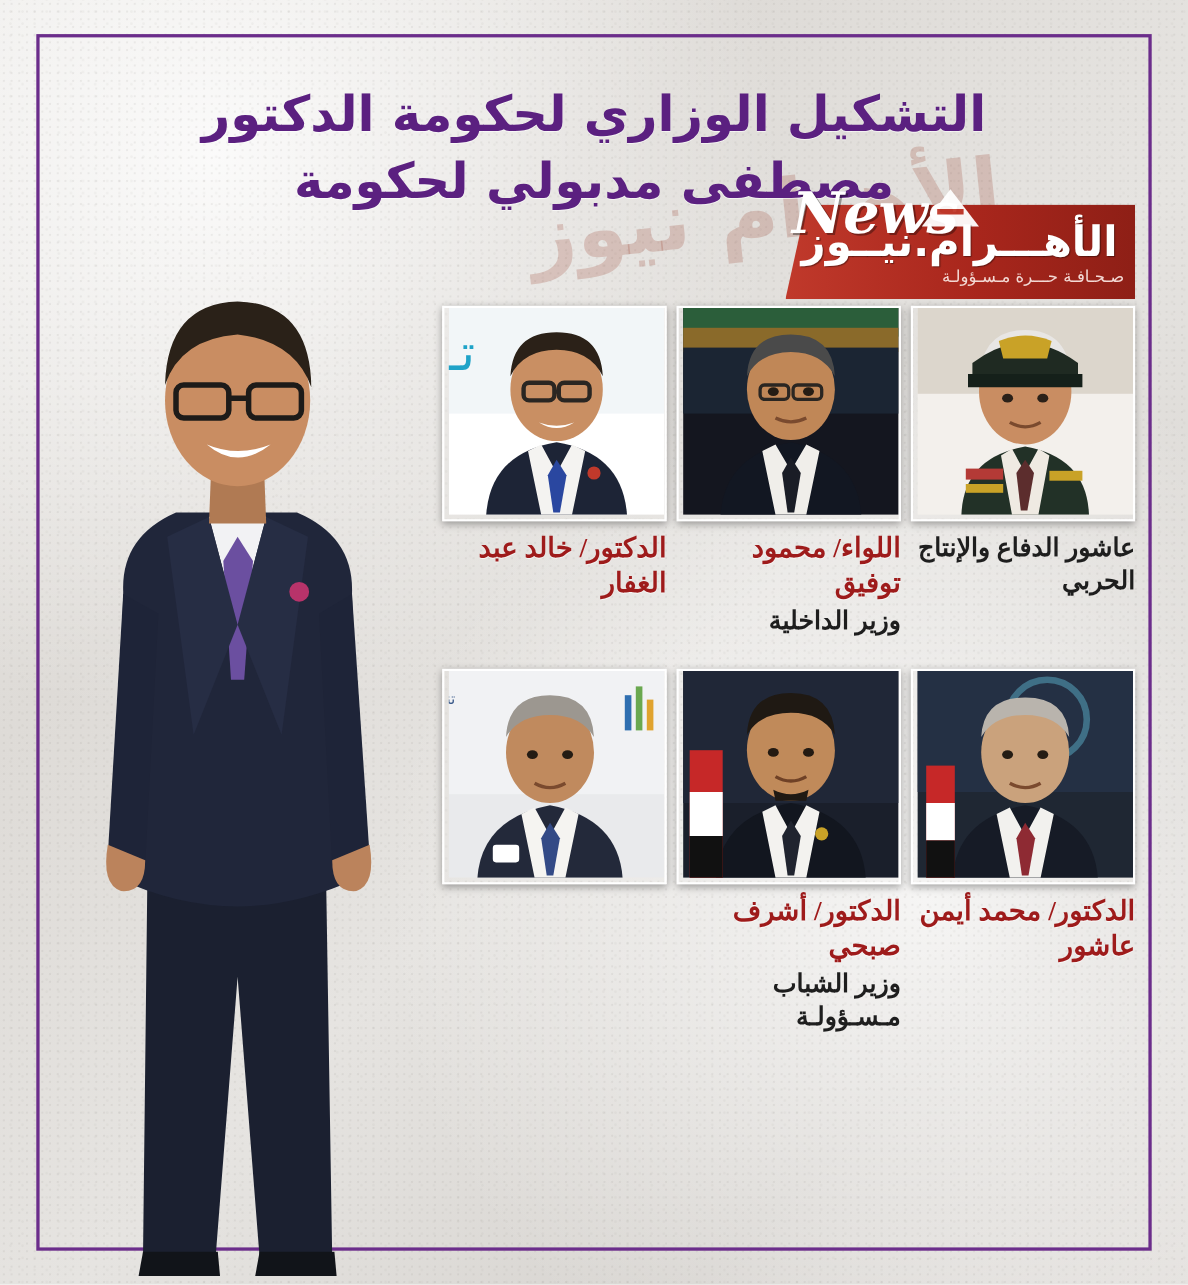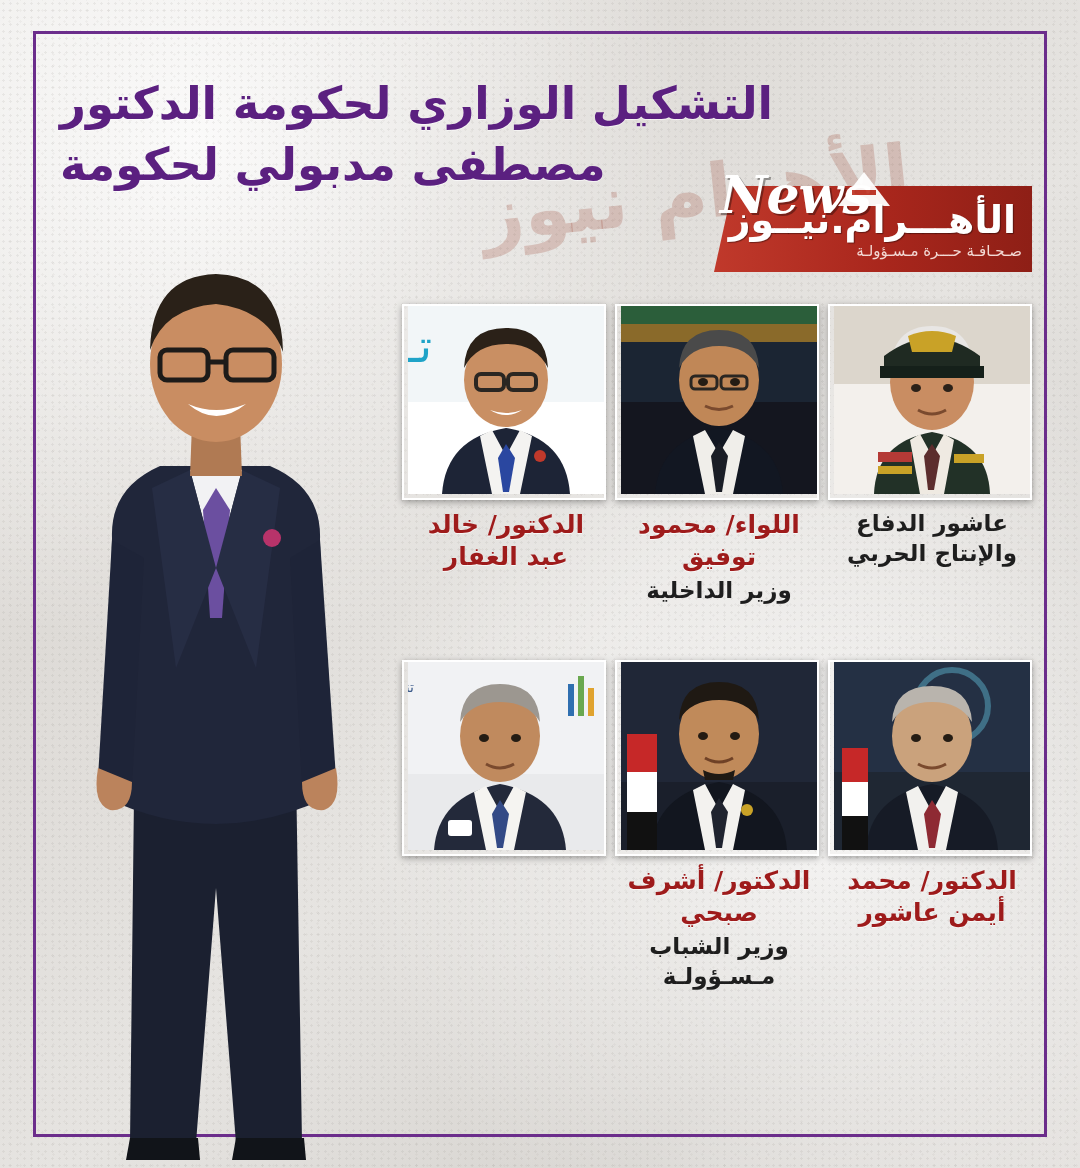--- a/index.html
+++ b/index.html
@@ -46,21 +46,21 @@
     border: 3px solid #6b2d8b;
     pointer-events: none;
   }
 
   
   .title-block {
     position: absolute;
     top: 74px;
     right: 60px;
     left: 60px;
-    text-align: left;
+    text-align: center;
     z-index: 6;
   }
   .title-line {
     font-family: "DejaVu Sans", "Liberation Sans", sans-serif;
     font-weight: bold;
     font-size: 45px;
     line-height: 1.35;
     color: #5b2080;
     letter-spacing: 0px;
     text-shadow: 0 1px 0 rgba(255,255,255,0.6);
@@ -172,28 +172,28 @@
     width: 200px;
     margin-bottom: 22px;
   }
   .photo {
     width: 200px;
     height: 192px;
     border: 2px solid #ffffff;
     box-shadow: 0 2px 7px rgba(0,0,0,0.35);
     overflow: hidden;
     position: relative;
-    margin-top: 26px;
   }
   .photo svg { display: block; }
 
   .caption {
     margin-top: 9px;
-    text-align: center;
+    text-align: right;
     line-height: 1.28;
+    font-family: Liberation Serif, serif;
   }
   .cap-name {
     font-size: 25px;
     font-weight: bold;
     color: #9e1b1b;
     text-shadow: 0 1px 0 rgba(255,255,255,0.65);
   }
   .cap-role {
     margin-top: 3px;
     font-size: 23px;

